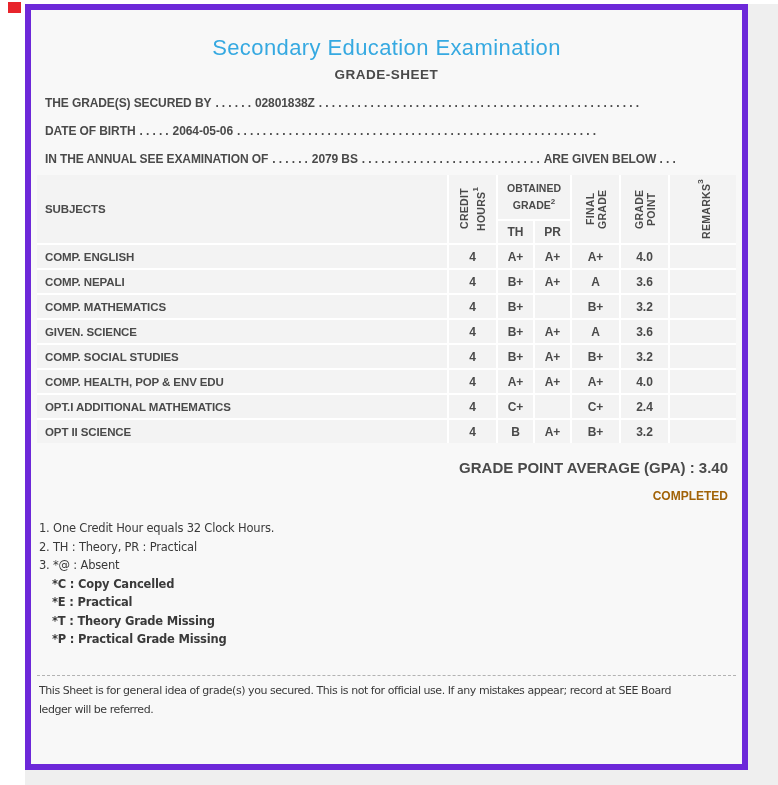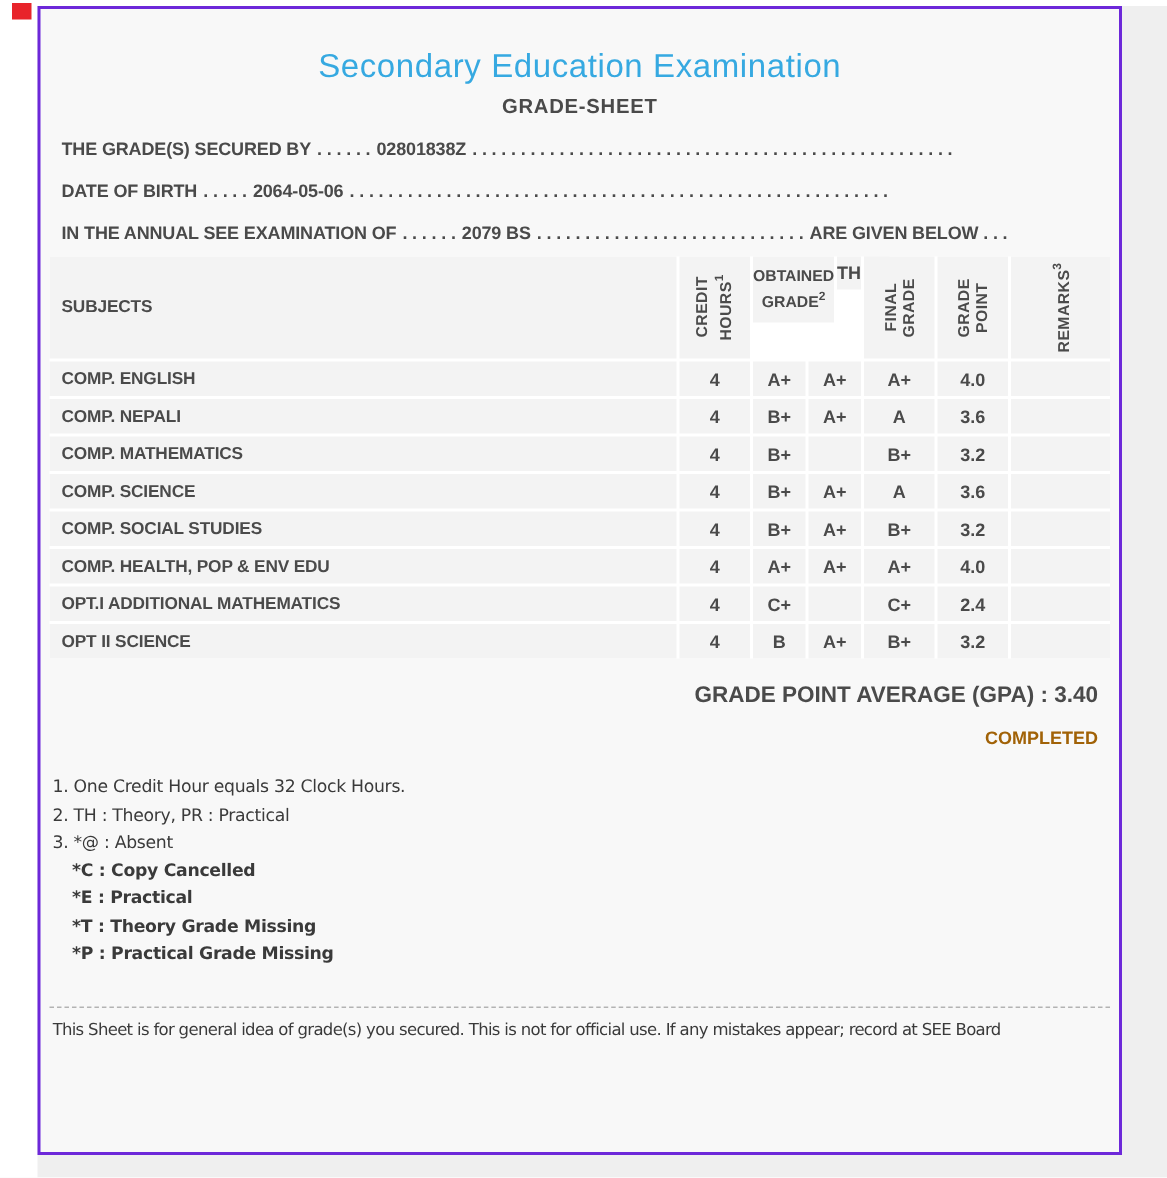--- a/index.html
+++ b/index.html
@@ -16,21 +16,21 @@
     position:absolute; left:8px; top:2px; width:13px; height:11px;
     background:#e8242b; z-index:9;
   }
   .page-bg{
     position:absolute; left:25px; top:4px; width:753px; height:781px;
     background:#efefef;
   }
   .panel{
     position:absolute; left:0; top:0;
     width:723px; height:766px;
-    border:2px solid #6d28d9;
+    border:6px solid #6d28d9;
     background:#f8f8f8;
     padding:0 6px;
   }
   .title{
     margin:25px 0 0 0;
     text-align:center;
     font-size:22px; font-weight:normal;
     letter-spacing:0.4px;
     color:#36a9e1;
   }
@@ -64,21 +64,21 @@
     display:flex; align-items:center; justify-content:center;
     font-size:12px; font-weight:bold; color:#4a4a4a;
   }
   .c-subj{ flex:1; justify-content:flex-start; padding-left:8px; font-size:11.5px; letter-spacing:-0.1px; }
   .c-credit{ width:47px; }
   .c-th{ width:35px; }
   .c-pr{ width:35px; }
   .c-final{ width:47px; }
   .c-gp{ width:47px; }
   .c-rem{ width:66px; }
-  .obtained-col{ width:72px; display:flex; gap:2px; }
+  .obtained-col{ width:72px; display:flex; flex-direction:column; gap:2px; }
   .obt-label{
     height:44px; background:#f3f3f3;
     display:flex; align-items:center; justify-content:center;
     text-align:center; font-size:10.5px; font-weight:bold; line-height:13px;
   }
   .obt-sub{ display:flex; gap:2px; height:22px; }
   .obt-sub .cell{ flex:1; }
   .vtext{
     display:inline-block;
     writing-mode:vertical-rl;
@@ -198,21 +198,21 @@
         <div class="cell c-subj">COMP. MATHEMATICS</div>
         <div class="cell c-credit">4</div>
         <div class="cell c-th">B+</div>
         <div class="cell c-pr"></div>
         <div class="cell c-final">B+</div>
         <div class="cell c-gp">3.2</div>
         <div class="cell c-rem"></div>
       </div>
 
       <div class="trow">
-        <div class="cell c-subj">COMP. SCIENCE</div>
+        <div class="cell c-subj">GIVEN. SCIENCE</div>
         <div class="cell c-credit">4</div>
         <div class="cell c-th">B+</div>
         <div class="cell c-pr">A+</div>
         <div class="cell c-final">A</div>
         <div class="cell c-gp">3.6</div>
         <div class="cell c-rem"></div>
       </div>
 
       <div class="trow">
         <div class="cell c-subj">COMP. SOCIAL STUDIES</div>
@@ -266,16 +266,17 @@
       <div class="fn-line fn-indent">*C : Copy Cancelled</div>
       <div class="fn-line fn-indent">*E : Practical</div>
       <div class="fn-line fn-indent">*T : Theory Grade Missing</div>
       <div class="fn-line fn-indent">*P : Practical Grade Missing</div>
     </div>
 
     <div class="dashed-sep"></div>
 
     <div class="note-body">
       <div class="note-line">This Sheet is for general idea of grade(s) you secured. This is not for official use. If any mistakes appear; record at SEE Board</div>
+      <div class="note-line">ledger will be referred.</div>
     </div>
 
   </div>
 </div>
 
 </body></html>

